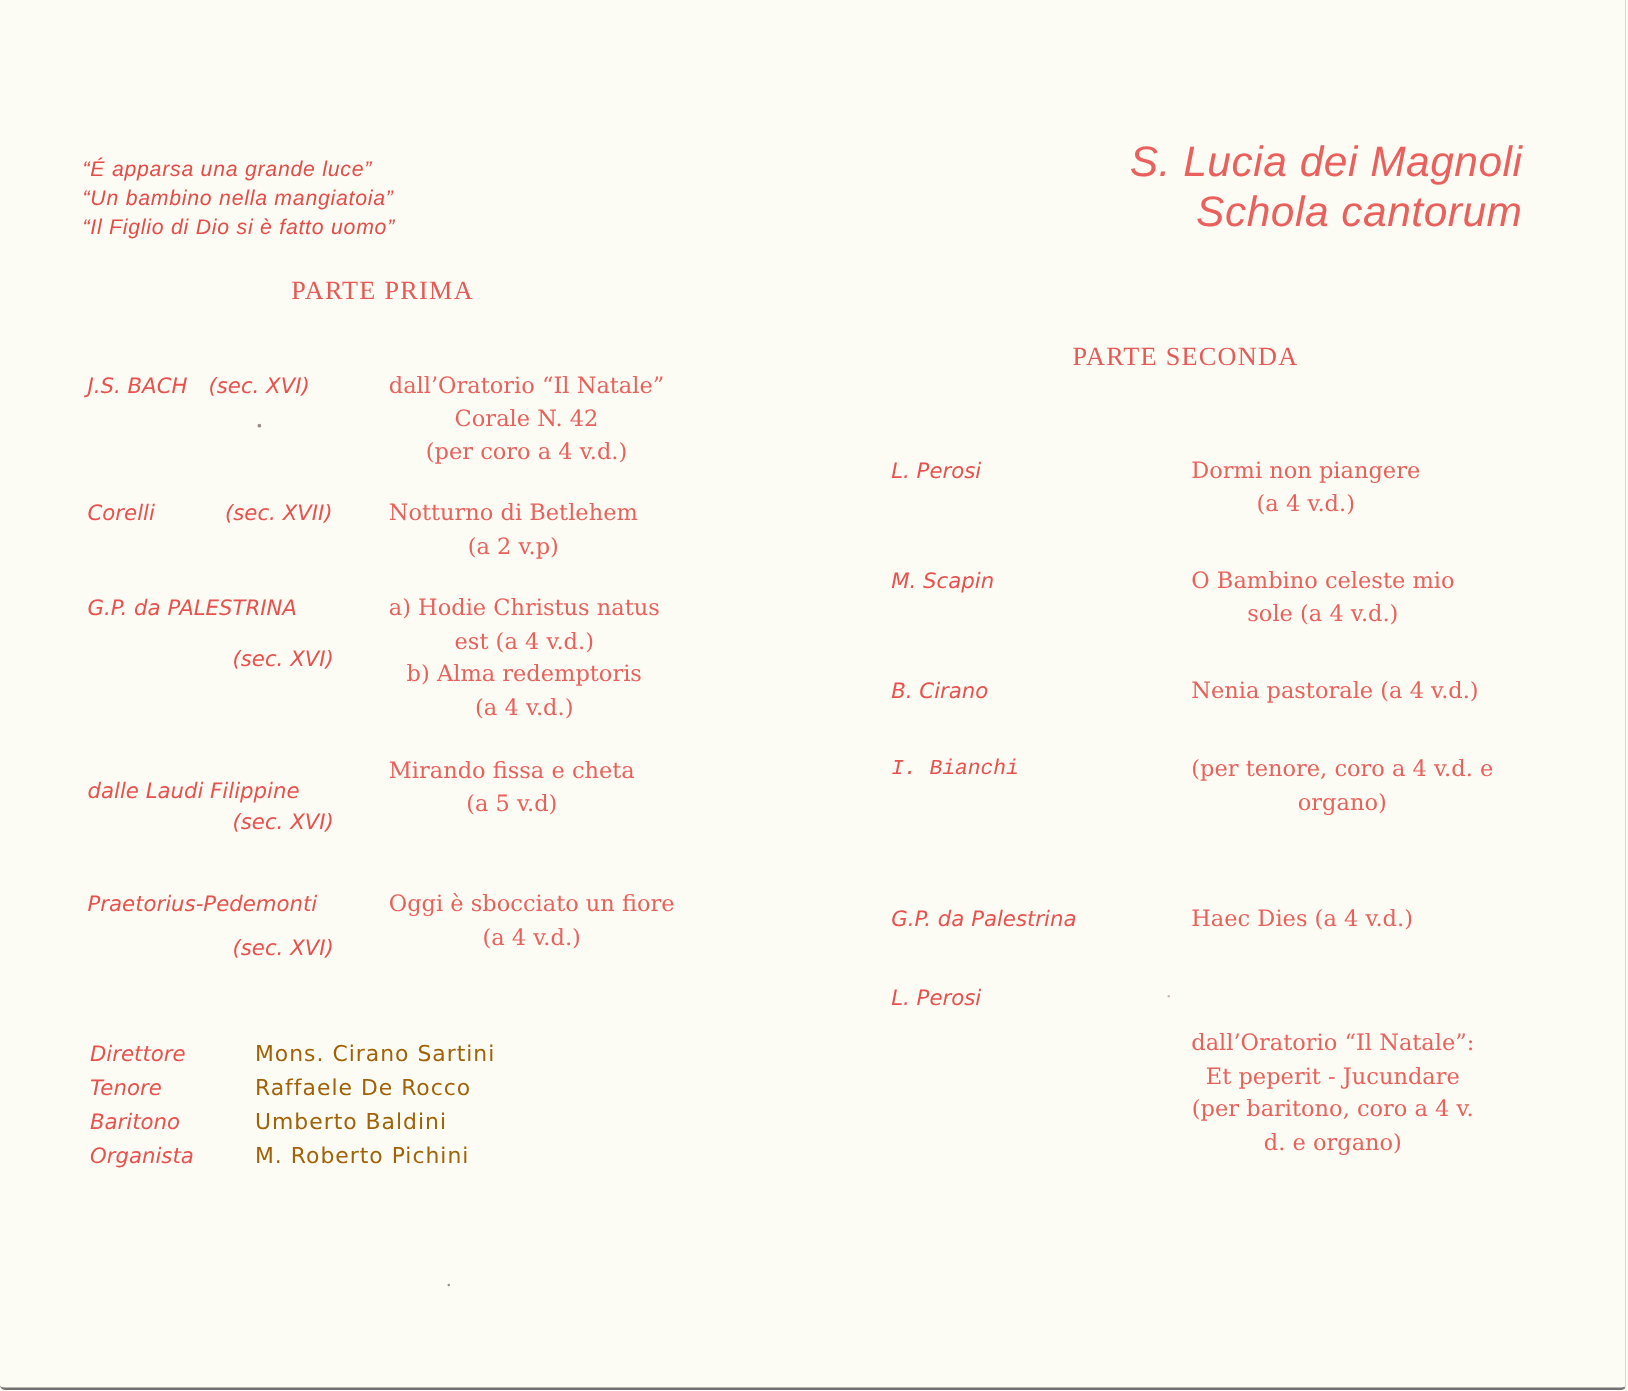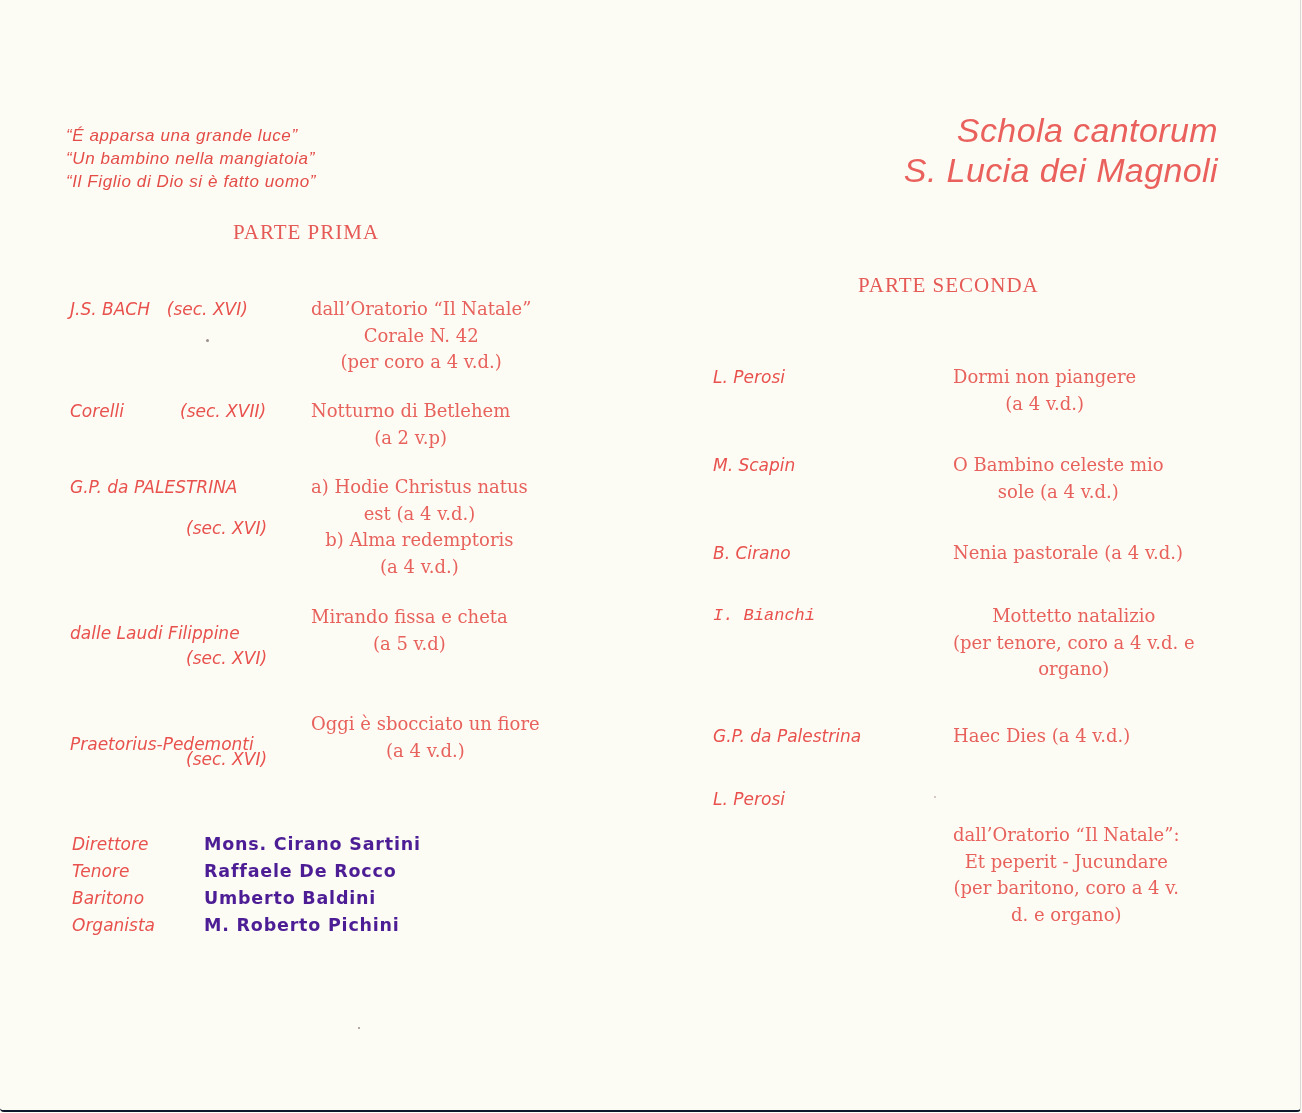--- a/index.html
+++ b/index.html
@@ -13,21 +13,21 @@
       position: relative;
       overflow: hidden;
       color: #e8554f;
     }
     .page {
       position: absolute;
       left: 0; top: 0;
       width: 1300px;
       height: 1110px;
       background: #fdfcf4;
-      border-bottom: 2px solid #0f172a;
+      border-bottom: 2px solid #737373;
       border-right: 1px solid #d8d8d4;
       border-radius: 0 0 4px 4px;
     }
     .abs { position: absolute; }
 
     
     .epigraph {
       left: 66px; top: 124px;
       font-size: 17px;
       line-height: 23px;
@@ -85,43 +85,42 @@
       font-style: italic;
       font-size: 17px;
       line-height: 27px;
       color: #e8514d;
     }
     .credits-name {
       font-family: "DejaVu Sans", sans-serif;
       font-size: 17.5px;
       line-height: 27px;
       letter-spacing: 0.8px;
-      color: #4c1d95;
-      white-space: nowrap;
-      font-weight: bold;
+      color: #a16207;
+      white-space: nowrap;
     }
     .speck {
       width: 3px; height: 3px; border-radius: 50%;
       background: #9b8f8a;
     }
   </style>
 </head>
 <body>
 
 <div class="page">
 
   <div class="abs epigraph">
     <div>“É apparsa una grande luce”</div>
     <div>“Un bambino nella mangiatoia”</div>
     <div>“Il Figlio di Dio si è fatto uomo”</div>
   </div>
 
   <div class="abs title">
+    <div>S. Lucia dei Magnoli</div>
     <div>Schola cantorum</div>
-    <div>S. Lucia dei Magnoli</div>
   </div>
 
   <div class="abs section-heading h-prima">PARTE PRIMA</div>
 
   <div class="abs composer" style="left:70px; top:296px;">
     <span>J.S. BACH</span>
     <span style="display:inline-block; width:6px;"></span>
     <span>(sec. XVI)</span>
   </div>
   <div class="abs speck" style="left:206px; top:339px;"></div>
@@ -147,21 +146,21 @@
     <div>(a 4 v.d.)</div>
   </div>
 
   <div class="abs composer" style="left:70px; top:620px;">dalle Laudi Filippine</div>
   <div class="abs composer" style="left:186px; top:645px;">(sec. XVI)</div>
   <div class="abs piece" style="left:311px; top:604px;">
     <div>Mirando fissa e cheta</div>
     <div>(a 5 v.d)</div>
   </div>
 
-  <div class="abs composer" style="left:70px; top:731px;">Praetorius-Pedemonti</div>
+  <div class="abs composer" style="left:70px; top:711px;">Praetorius-Pedemonti</div>
   <div class="abs composer" style="left:186px; top:746px;">(sec. XVI)</div>
   <div class="abs piece" style="left:311px; top:711px;">
     <div>Oggi è sbocciato un fiore</div>
     <div>(a 4 v.d.)</div>
   </div>
 
   <div class="abs" style="left:72px; top:831px;">
     <div class="credits-role">Direttore</div>
     <div class="credits-role">Tenore</div>
     <div class="credits-role">Baritono</div>
@@ -188,21 +187,20 @@
     <div>sole (a 4 v.d.)</div>
   </div>
 
   <div class="abs composer" style="left:713px; top:540px;">B. Cirano</div>
   <div class="abs piece" style="left:953px; top:540px;">
     <div>Nenia pastorale (a 4 v.d.)</div>
   </div>
 
   <div class="abs composer" style="left:713px; top:603px;font-family:Liberation Mono, monospace;">I. Bianchi</div>
   <div class="abs piece" style="left:953px; top:603px;">
-    <div>Mottetto natalizio</div>
     <div>(per tenore, coro a 4 v.d. e</div>
     <div>organo)</div>
   </div>
 
   <div class="abs composer" style="left:713px; top:723px;">G.P. da Palestrina</div>
   <div class="abs piece" style="left:953px; top:723px;">
     <div>Haec Dies (a 4 v.d.)</div>
   </div>
 
   <div class="abs composer" style="left:713px; top:786px;">L. Perosi</div>

